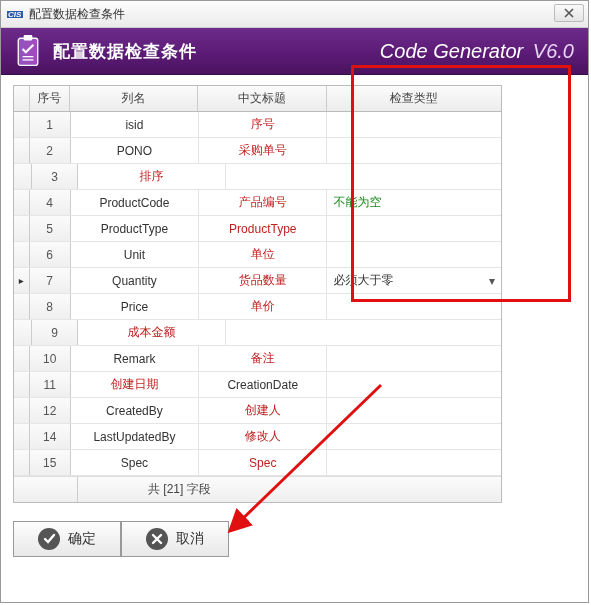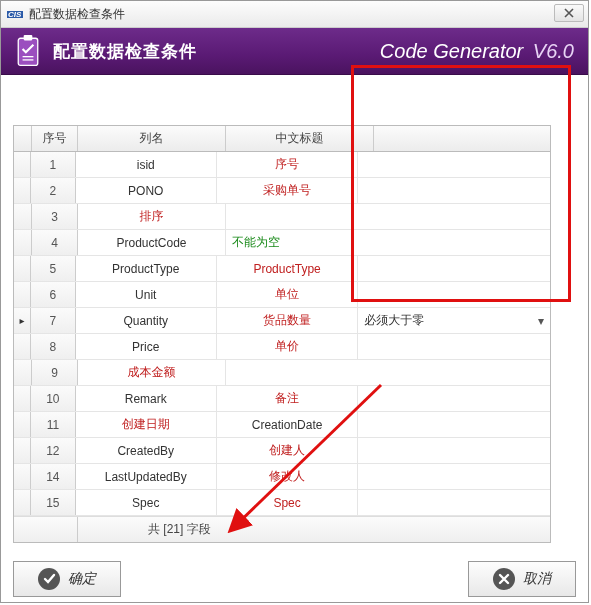--- a/index.html
+++ b/index.html
@@ -78,24 +78,23 @@
     font-size: 20px;
     color: #e8d4f5;
     margin-left: 4px;
   }
   .content {
     padding: 10px 12px 0 12px;
     position: relative;
   }
   .grid {
     border: 1px solid #bbb;
-    width: 538px;
+    width: 489px;
     background: #fff;
     position: relative;
-    margin-top: 40px;
   }
   .header-row {
     display: flex;
     background: linear-gradient(#fbfbfb,#ececec);
     border-bottom: 1px solid #bbb;
     height: 26px;
   }
   .hcell {
     border-right: 1px solid #ccc;
     display: flex;
@@ -147,23 +146,22 @@
   .footer-row .footer-text {
     flex: 1;
     display: flex;
     align-items: center;
     padding-left: 70px;
     color: #444;
   }
   .button-bar {
     margin-top: 18px;
     display: flex;
-    justify-content: space-between;
-    gap: 24px;
-    font-style: italic;
+    justify-content: flex-start;
+    gap: 0;
   }
   .btn {
     width: 108px;
     height: 36px;
     border: 1px solid #999;
     background: linear-gradient(#fdfdfd,#e8e8e8);
     display: flex;
     align-items: center;
     justify-content: center;
     gap: 8px;
@@ -227,20 +225,21 @@
   </div>
 
   <div class="content">
 
     <div class="grid">
       <div class="header-row">
         <div class="hcell col-selector"></div>
         <div class="hcell col-seq">序号</div>
         <div class="hcell col-name">列名</div>
         <div class="hcell col-title">中文标题</div>
+        <div class="hcell col-check">检查类型</div>
       </div>
       <div id="grid-body">
           <div class="body-row">
             <div class="cell col-selector"></div>
             <div class="cell col-seq">1</div>
             <div class="cell col-name">isid</div>
             <div class="cell col-title">序号</div>
             <div class="cell col-check">
               <span class="check-text "></span>
             </div>
@@ -259,20 +258,21 @@
             <div class="cell col-seq">3</div>
             <div class="cell col-title">排序</div>
             <div class="cell col-check">
               <span class="check-text "></span>
             </div>
           </div>
           <div class="body-row">
             <div class="cell col-selector"></div>
             <div class="cell col-seq">4</div>
             <div class="cell col-name">ProductCode</div>
+            <div class="cell col-title">产品编号</div>
             <div class="cell col-check">
               <span class="check-text green">不能为空</span>
             </div>
           </div>
           <div class="body-row">
             <div class="cell col-selector"></div>
             <div class="cell col-seq">5</div>
             <div class="cell col-name">ProductType</div>
             <div class="cell col-title">ProductType</div>
             <div class="cell col-check">

